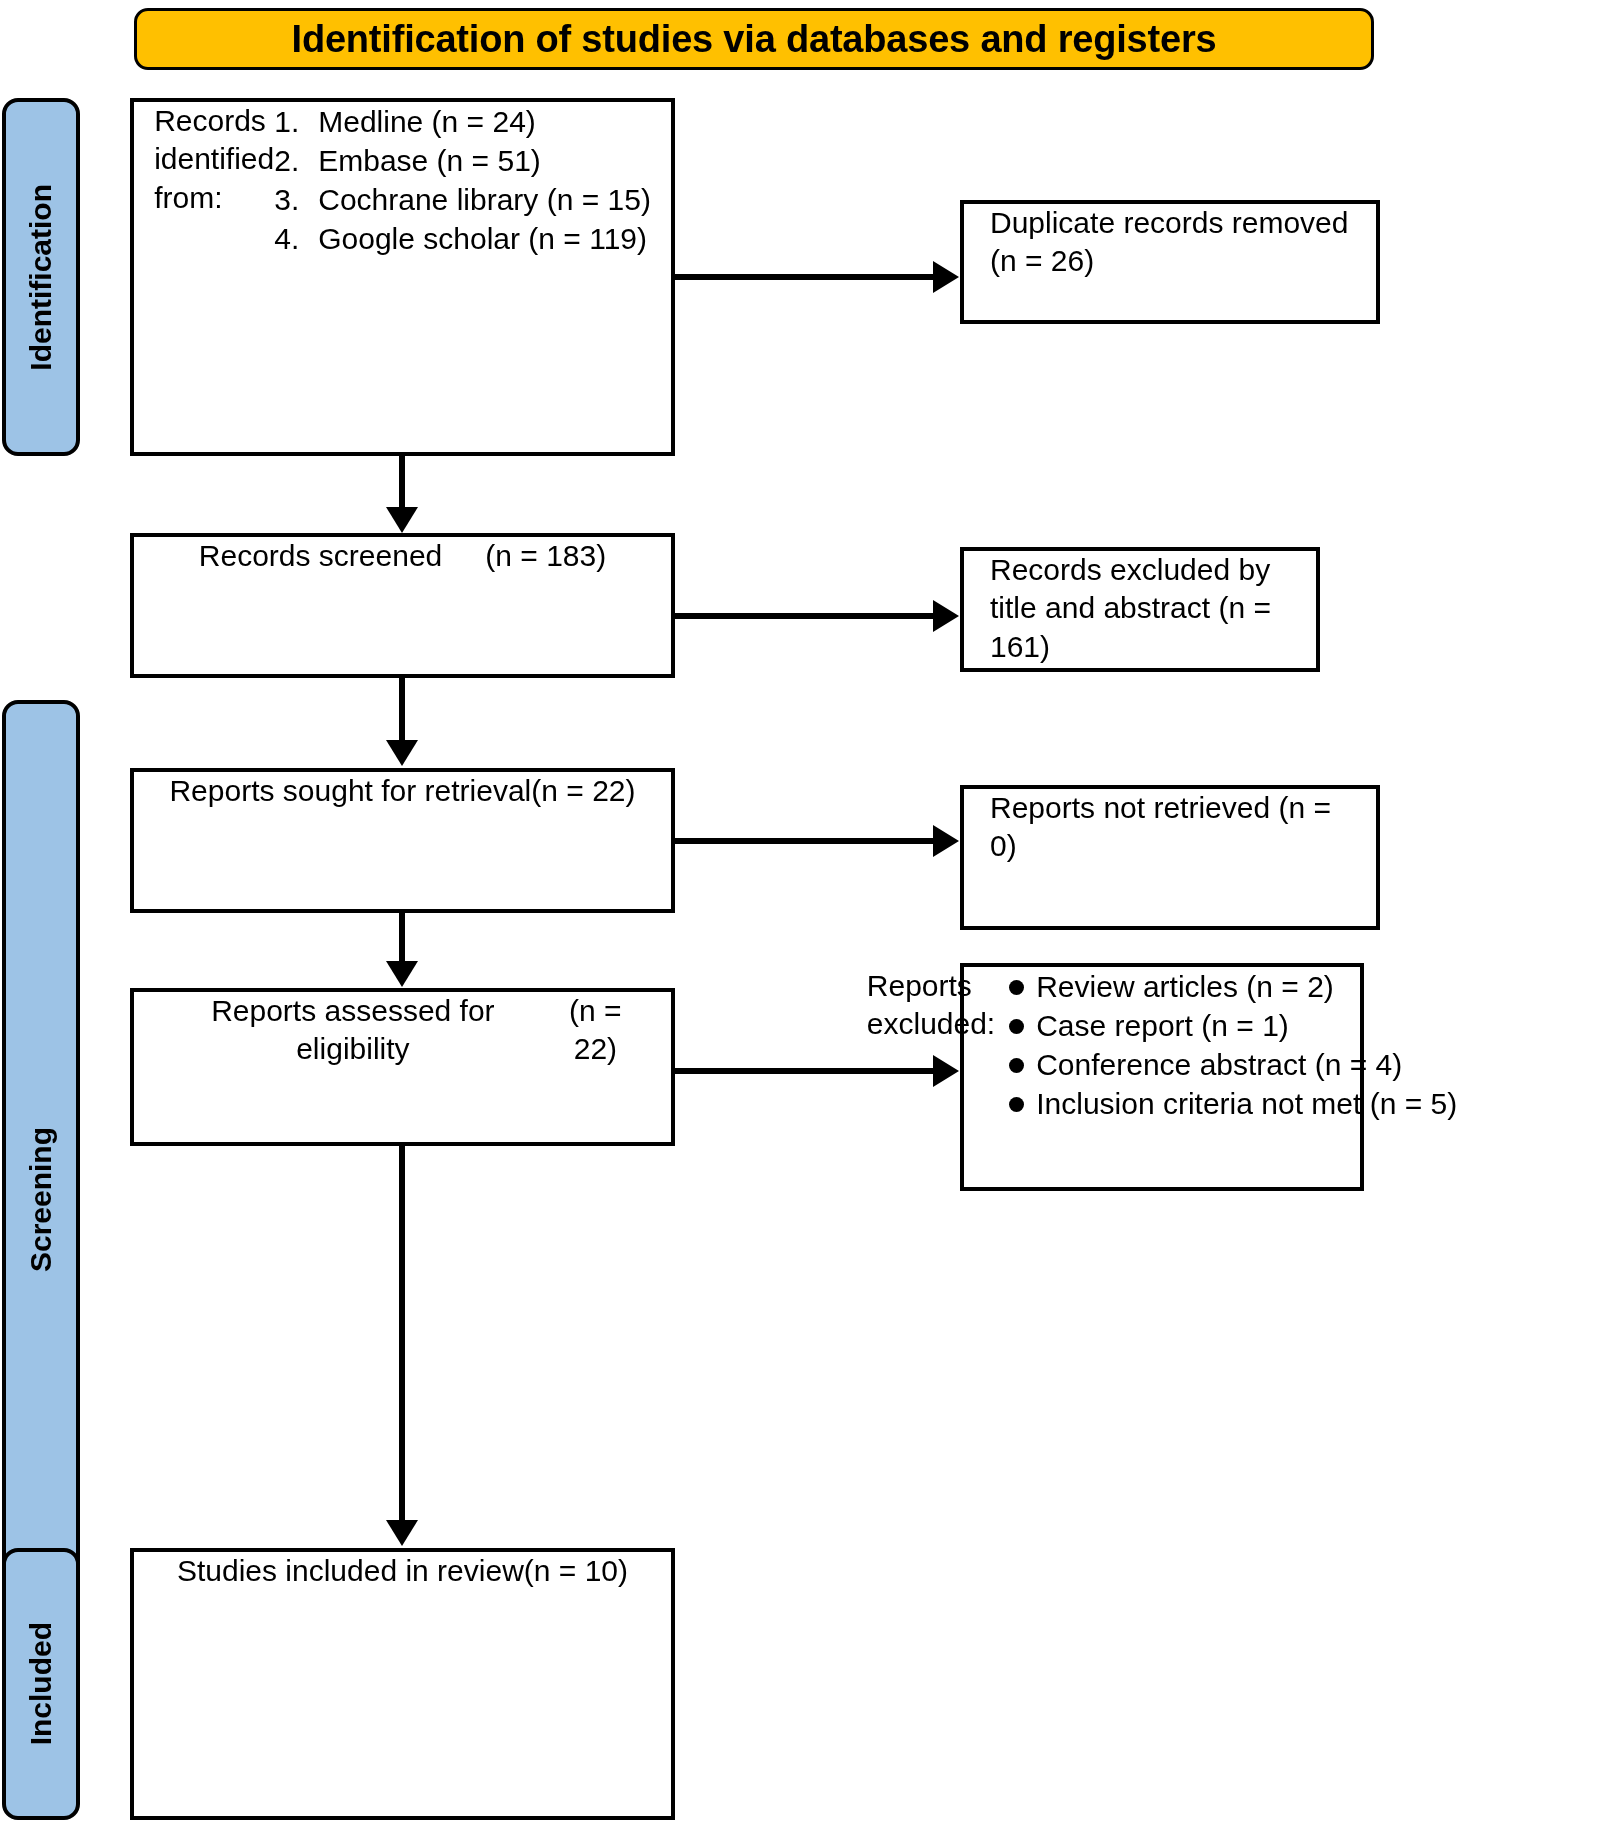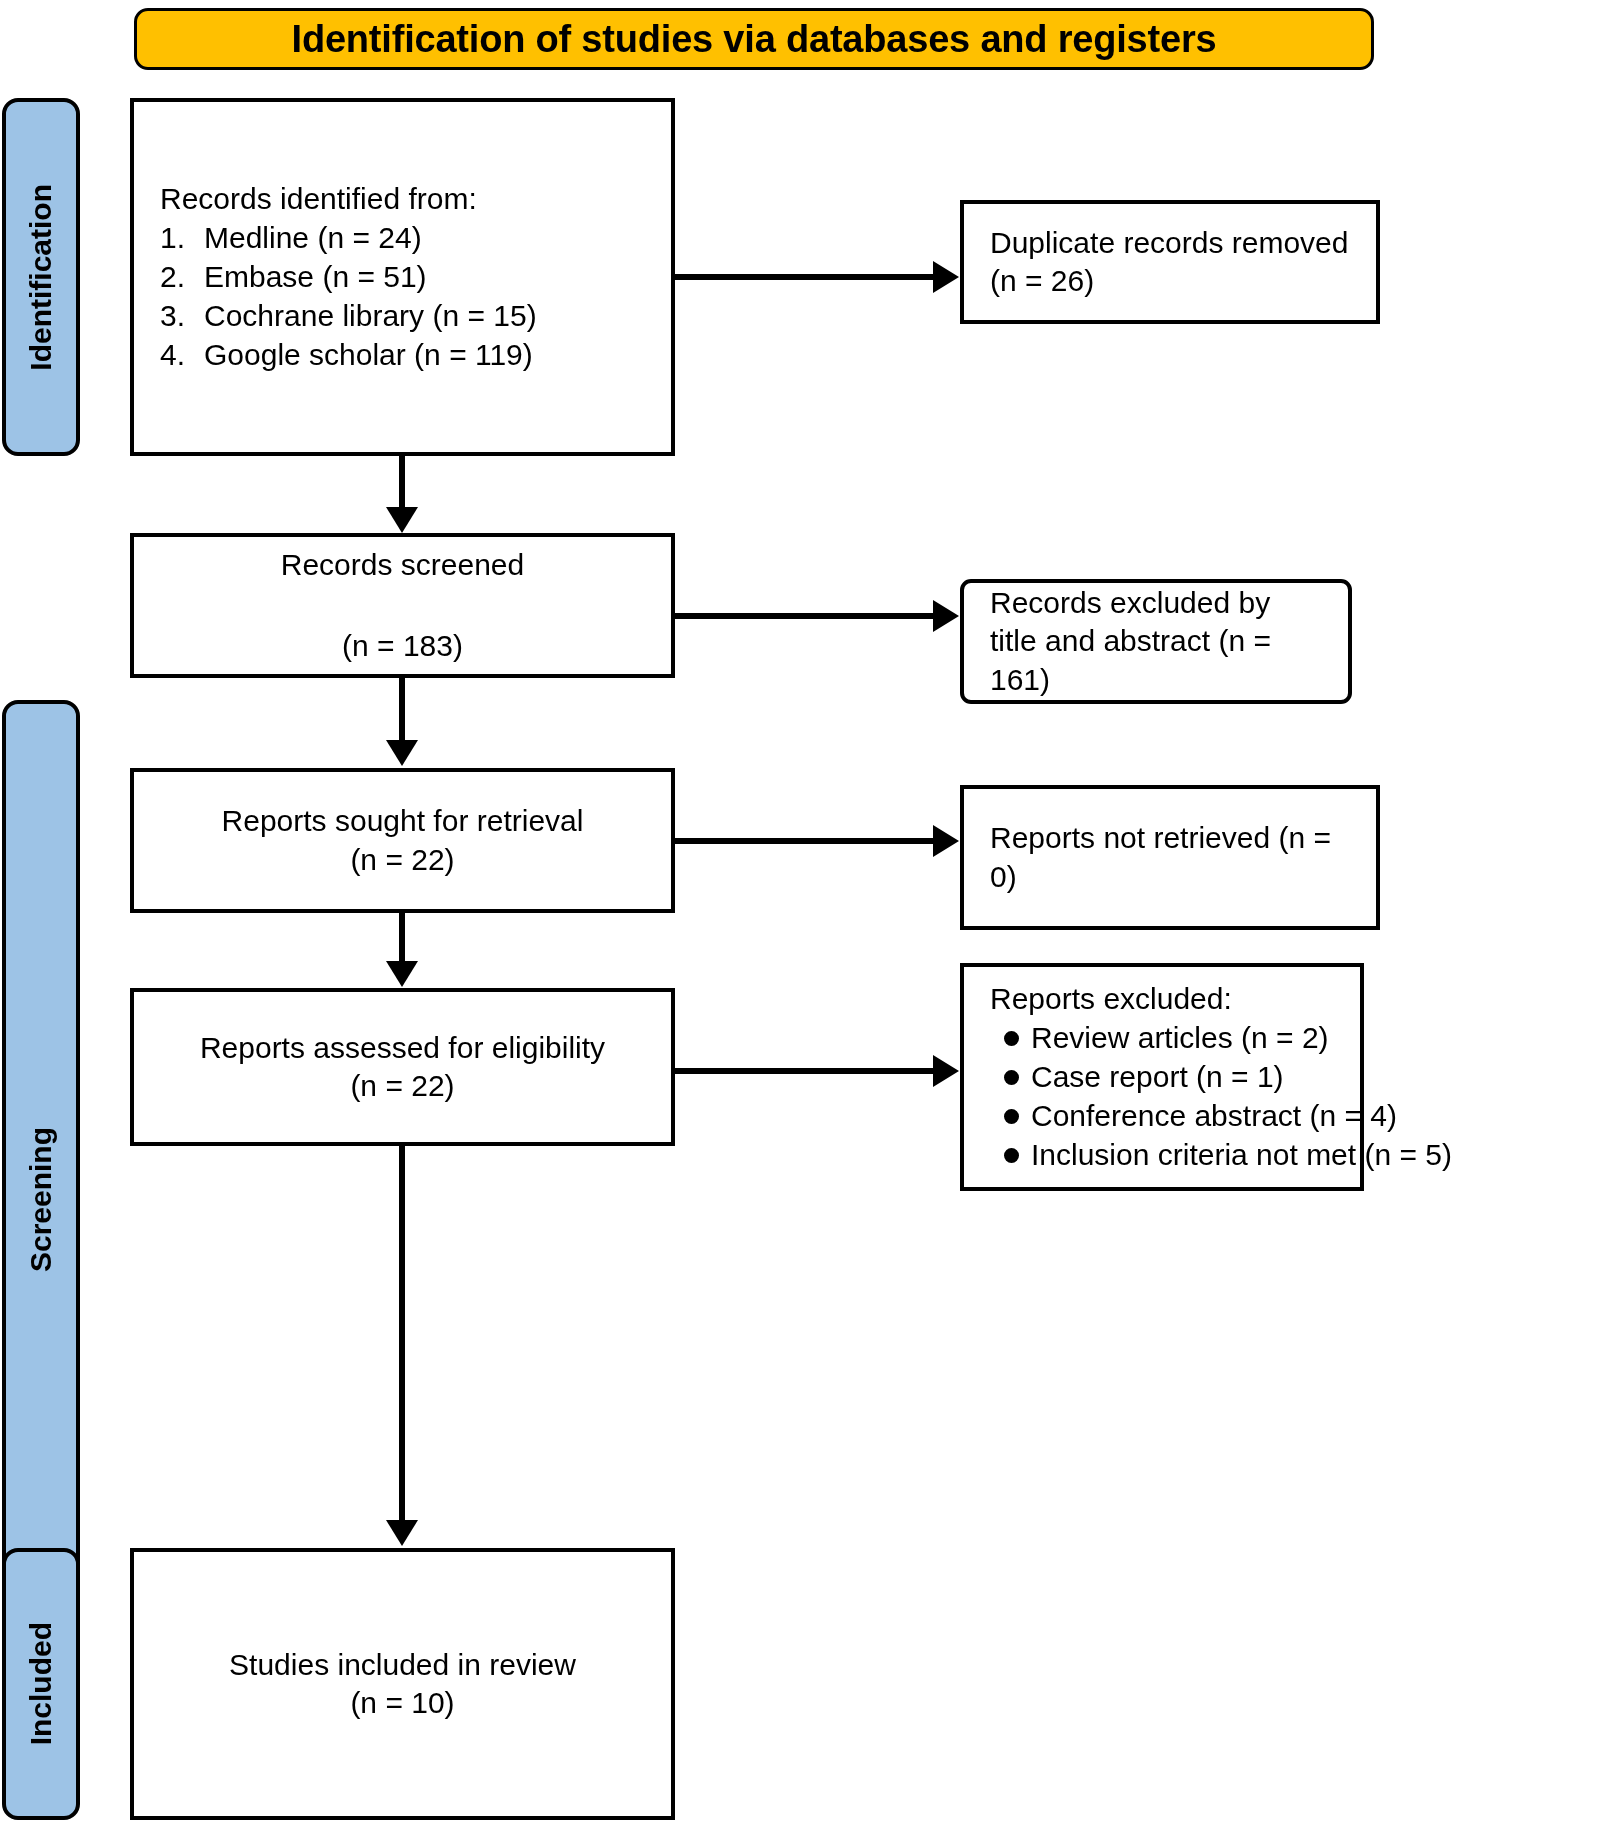--- a/index.html
+++ b/index.html
@@ -70,21 +70,21 @@
   #rail-screening     { top: 700px; height: 1000px; }
   #rail-included      { top: 1548px; height: 272px; }
 
   
   .box {
     position: absolute;
     background: #ffffff;
     border: 4px solid #000000;
     box-sizing: border-box;
     display: flex;
-    flex-direction: column;
+    flex-direction: row;
     justify-content: center;
     padding: 0 26px;
   }
   .box .line {
     font-size: 30px;
     color: #000000;
     line-height: 1.28;
     white-space: pre-wrap;
   }
   .box.center .line { text-align: center; }
@@ -129,21 +129,21 @@
     border-radius: 50%;
     background: #000000;
     flex: 0 0 auto;
     transform: translateY(-2px);
   }
 
   
   #box-identified       { left: 130px; top: 98px;  width: 545px; height: 358px; }
   #box-duplicates       { left: 960px; top: 200px; width: 420px; height: 124px; }
   #box-screened         { left: 130px; top: 533px; width: 545px; height: 145px; gap: 43px; }
-  #box-excluded-title   { left: 960px; top: 579px; width: 392px; height: 125px; border-radius: 11px; }
+  #box-excluded-title   { left: 960px; top: 547px; width: 360px; height: 125px; }
   #box-sought           { left: 130px; top: 768px; width: 545px; height: 145px; }
   #box-not-retrieved    { left: 960px; top: 785px; width: 420px; height: 145px; }
   #box-assessed         { left: 130px; top: 988px; width: 545px; height: 158px; }
   #box-reports-excluded { left: 960px; top: 963px; width: 404px; height: 228px; }
   #box-included         { left: 130px; top: 1548px; width: 545px; height: 272px; }
 
   
   .vline {
     position: absolute;
     width: 6px;

